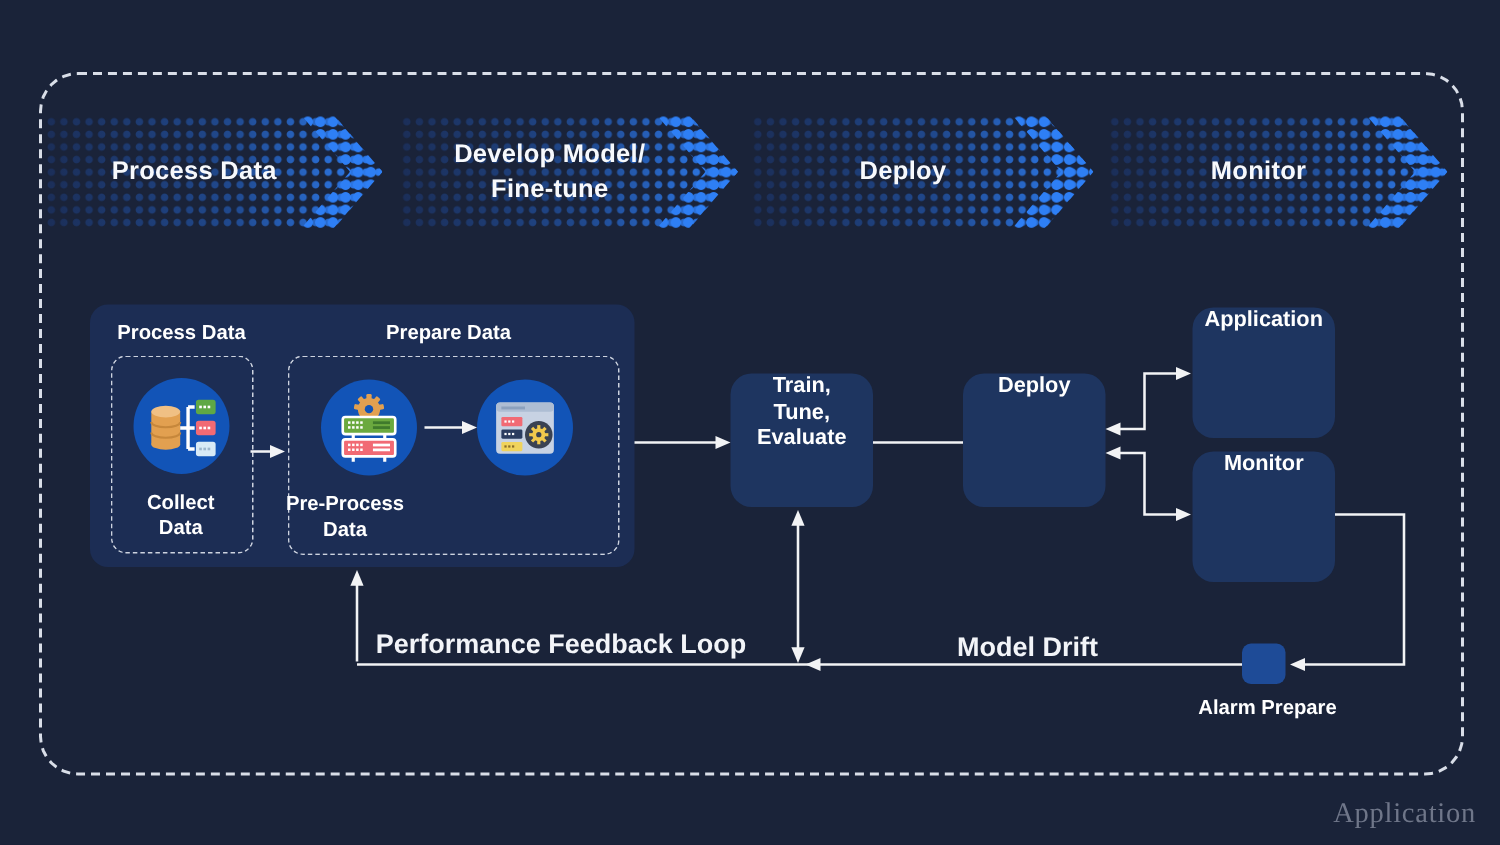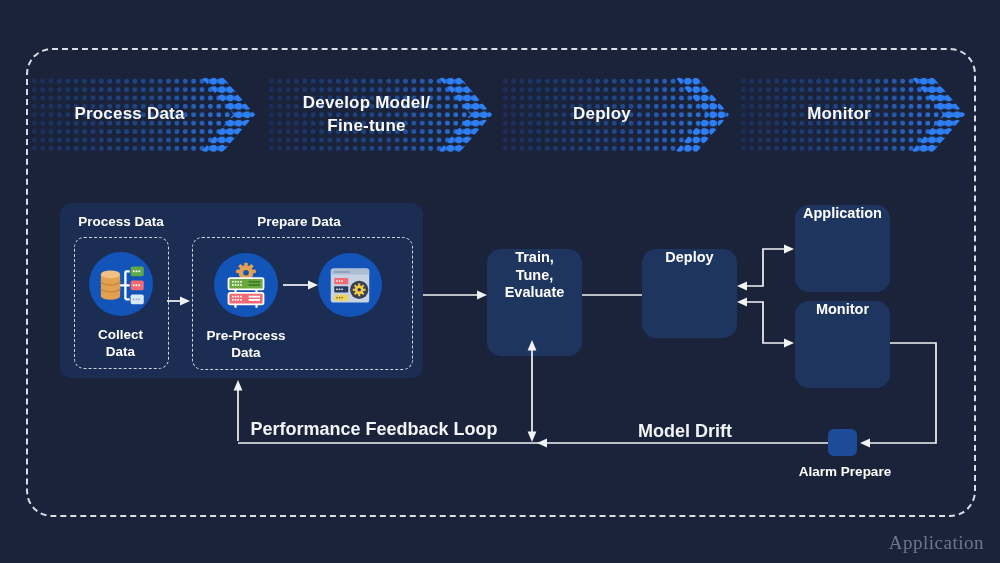--- a/index.html
+++ b/index.html
@@ -234,26 +234,26 @@
         <rect x="41.3" y="30.2" width="2.4" height="3.4" transform="rotate(315 42.5 37.5)"></rect>
       </g>
       <circle cx="42.5" cy="37.5" r="2" fill="#3A4252"></circle>
     </svg>
   </div>
 
   <div class="sub-label" style="left:74px;top:326px;width:93px">
     <span>Collect</span>
     <span>Data</span>
   </div>
-  <div class="sub-label" style="left:189px;top:327px;width:114px">
+  <div class="sub-label" style="left:173px;top:327px;width:114px">
     <span>Pre-Process</span>
     <span>Data</span>
   </div>
 
-  <div class="node" style="left:487px;top:249px;width:95px;height:107px">
+  <div class="node" style="left:487px;top:249px;width:95px;height:89px">
     <div>
       <span>Train,</span>
       <span>Tune,</span>
       <span>Evaluate</span>
     </div>
   </div>
   <div class="node" style="left:642px;top:249px;width:95px;height:89px">
     <span>Deploy</span>
   </div>
   <div class="node" style="left:795px;top:205px;width:95px;height:87px">

